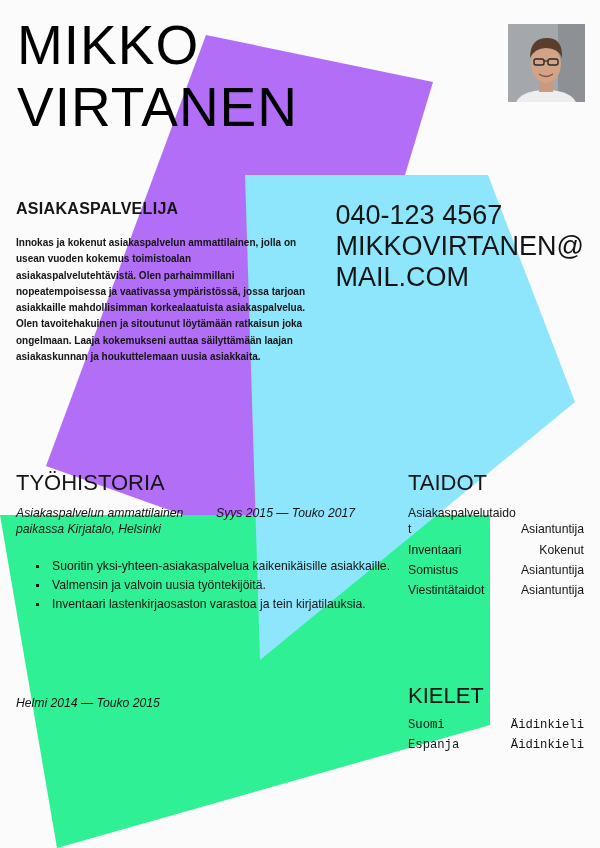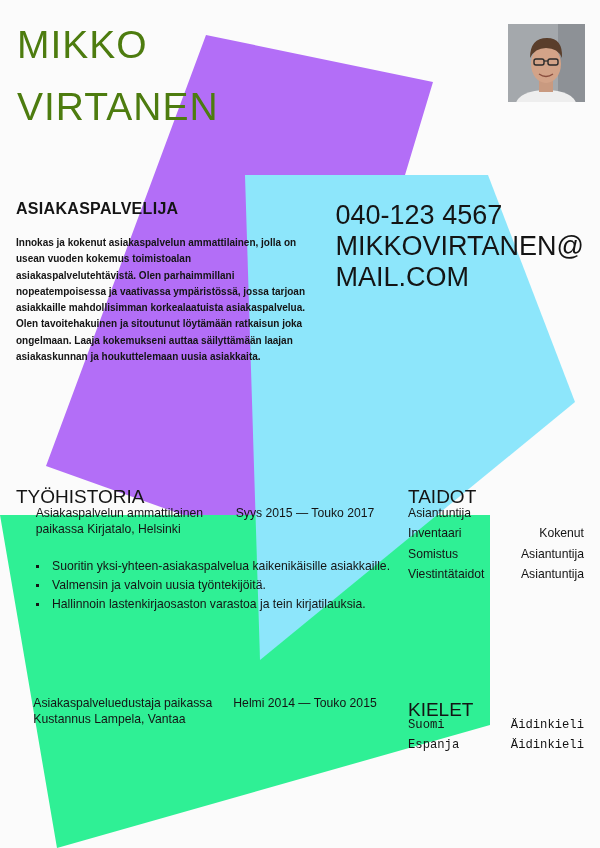--- a/index.html
+++ b/index.html
@@ -1,27 +1,27 @@
 <!DOCTYPE html>
 <html><head>
 <meta charset="utf-8">
 <style>
   * { margin:0; padding:0; box-sizing:border-box; }
   html, body { width:600px; height:848px; background:#fbfbfb; overflow:hidden; }
   body { position:relative; font-family:"Liberation Sans", "DejaVu Sans", sans-serif; color:#141414; }
   #shapes { position:absolute; left:0; top:0; width:600px; height:848px; z-index:0; }
   .abs { position:absolute; z-index:1; }
-  .name { left:17px; top:14px; font-size:39px; line-height:62px; letter-spacing:1px; font-weight:400; color:#4d7c0f; }
+  .name { left:17px; top:14px; font-size:55px; line-height:62px; letter-spacing:1px; font-weight:400; color:#000000; }
   .photo { left:508px; top:24px; width:77px; height:78px; background:#9ea3a8; overflow:hidden; }
   .role { left:16px; top:200px; font-size:16px; letter-spacing:0.3px;font-weight:bold; }
   .summary { left:16px; top:235px; width:290px; font-size:10px; line-height:16.3px;font-weight:bold; }
   .contact { right:16px; top:200px; text-align:left; font-size:27px; line-height:31px; }
-  .section-h { font-size:19px;margin-top:16px; }
+  .section-h { font-size:22px; }
   .job { left:16px; width:378px; font-size:12.2px; line-height:16.3px; }
-  .job .row { display:flex; justify-content:center; }
+  .job .row { display:flex; justify-content:flex-start;font-style:italic; }
   .job .date { white-space:nowrap; }
   .job ul { margin-top:20px; padding-left:36px; list-style:none; }
   .job li { position:relative; margin-bottom:3px; }
   .job li::before { content:""; position:absolute; left:-16px; top:7px; width:3px; height:3px; background:#141414; }
   .side { left:408px; width:176px; font-size:12.2px; line-height:16.3px; }
   .side .row { display:flex; justify-content:space-between; align-items:flex-end; margin-bottom:4px; }
   .side .k { width:110px; word-break:break-all; }
 </style>
 </head>
 <body>
@@ -64,34 +64,34 @@
 <div class="abs section-h" style="left:16px; top:470px;">TYÖHISTORIA</div>
 
 <div class="abs job" style="top:505px;">
   <div class="row">
     <div style="width:200px;">Asiakaspalvelun ammattilainen paikassa Kirjatalo, Helsinki</div>
     <div class="date">Syys 2015 — Touko 2017</div>
   </div>
   <ul>
     <li>Suoritin yksi-yhteen-asiakaspalvelua kaikenikäisille asiakkaille.</li>
     <li>Valmensin ja valvoin uusia työntekijöitä.</li>
-    <li>Hallinnoin lastenkirjaosaston varastoa ja tein kirjatilauksia.</li>
+    <li>Inventaari lastenkirjaosaston varastoa ja tein kirjatilauksia.</li>
   </ul>
 </div>
 
 <div class="abs job" style="top:695px;">
   <div class="row">
-    <div style="width:200px;">Asiakaspalveluedustaja paikassa Kustannus Lampela, Vantaa</div>
     <div class="date">Helmi 2014 — Touko 2015</div>
   </div>
 </div>
 
 <div class="abs section-h" style="left:408px; top:470px;">TAIDOT</div>
 <div class="abs side" style="top:505px;">
   <div class="row">
+      <span class="k">Asiakaspalvelutaidot</span>
       <span>Asiantuntija</span>
     </div>
   <div class="row">
       <span class="k">Inventaari</span>
       <span>Kokenut</span>
     </div>
   <div class="row">
       <span class="k">Somistus</span>
       <span>Asiantuntija</span>
     </div>

